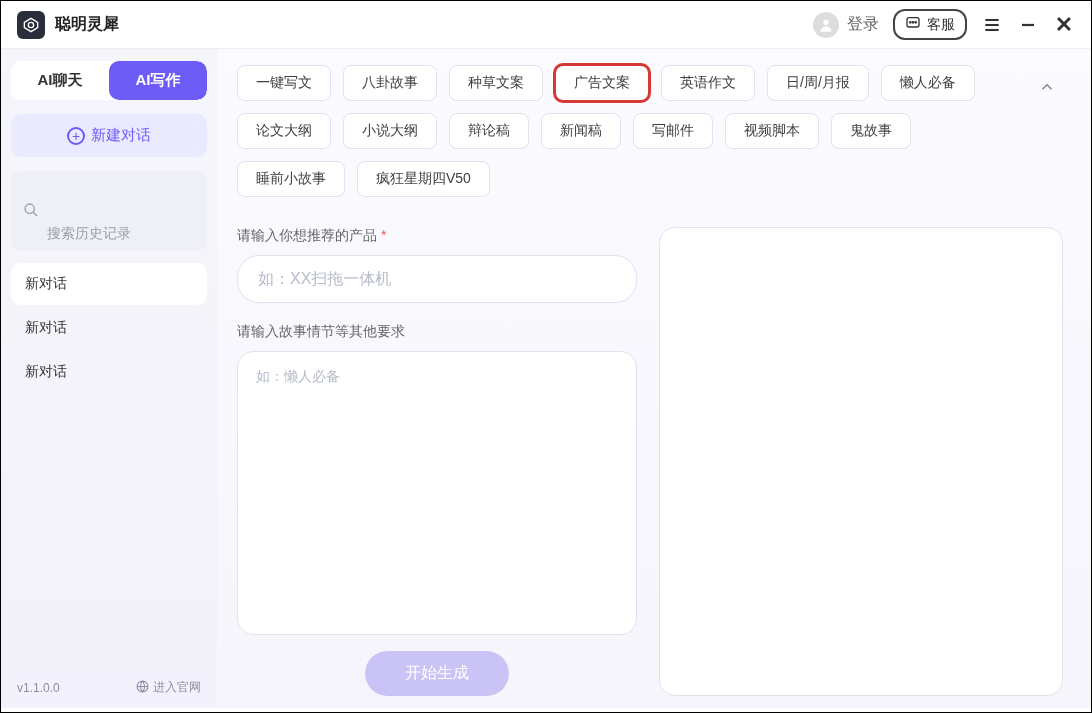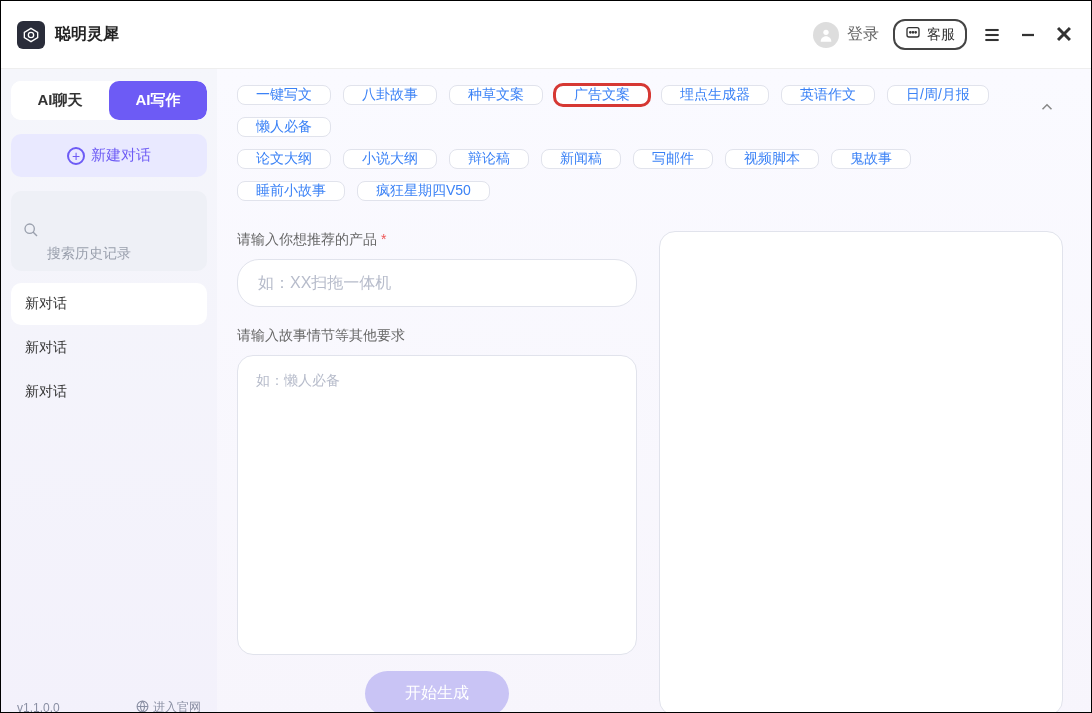--- a/index.html
+++ b/index.html
@@ -5,21 +5,21 @@
     * { margin: 0; padding: 0; box-sizing: border-box; }
     body {
       font-family: -apple-system, "Microsoft YaHei", "PingFang SC", sans-serif;
       background: #fff;
       width: 1092px;
       height: 713px;
       overflow: hidden;
       border: 1px solid #000;
     }
     .titlebar {
-      height: 68px;
+      height: 48px;
       display: flex;
       align-items: center;
       justify-content: space-between;
       padding: 0 16px;
       border-bottom: 1px solid #eee;
     }
     .titlebar-left { display: flex; align-items: center; gap: 10px; }
     .app-logo {
       width: 28px; height: 28px;
       background: #2a2d3a;
@@ -106,21 +106,21 @@
     }
     .tag-area {
       padding-right: 48px;
       position: relative;
       margin-bottom: 18px;
     }
     .tag-row { display:flex; flex-wrap:wrap; gap:12px; margin-bottom: 12px; }
     .tag-row:last-child { margin-bottom: 0; }
     .tag {
       background:#fff; border:1px solid #e1e3ec; border-radius:8px;
-      padding: 0 18px; font-size:14px; color:#3b82f6; cursor:pointer;
+      padding: 8px 18px; font-size:14px; color:#404040; cursor:pointer;
       white-space: nowrap;
     }
     .tag.highlighted { outline: 3px solid #d63833; outline-offset: -1px; }
     .collapse-toggle {
       position:absolute; right:0; top:6px;
       width:32px; height:32px; display:flex; align-items:center; justify-content:center;
       cursor:pointer; color:#888;
     }
 
     .content-row { flex:1; display:flex; gap:22px; min-height:0; }
@@ -243,21 +243,20 @@
     </div>
   </aside>
 
   <main class="main">
     <div class="tag-area">
       <div class="tag-row" id="tag-row-1">
           <div class="tag">一键写文</div>
           <div class="tag">八卦故事</div>
           <div class="tag">种草文案</div>
           <div class="tag highlighted">广告文案</div>
-          <div class="tag">埋点生成器</div>
           <div class="tag">英语作文</div>
           <div class="tag">日/周/月报</div>
           <div class="tag">懒人必备</div>
         </div>
       <div class="tag-row" id="tag-row-2">
           <div class="tag">论文大纲</div>
           <div class="tag">小说大纲</div>
           <div class="tag">辩论稿</div>
           <div class="tag">新闻稿</div>
           <div class="tag">写邮件</div>

